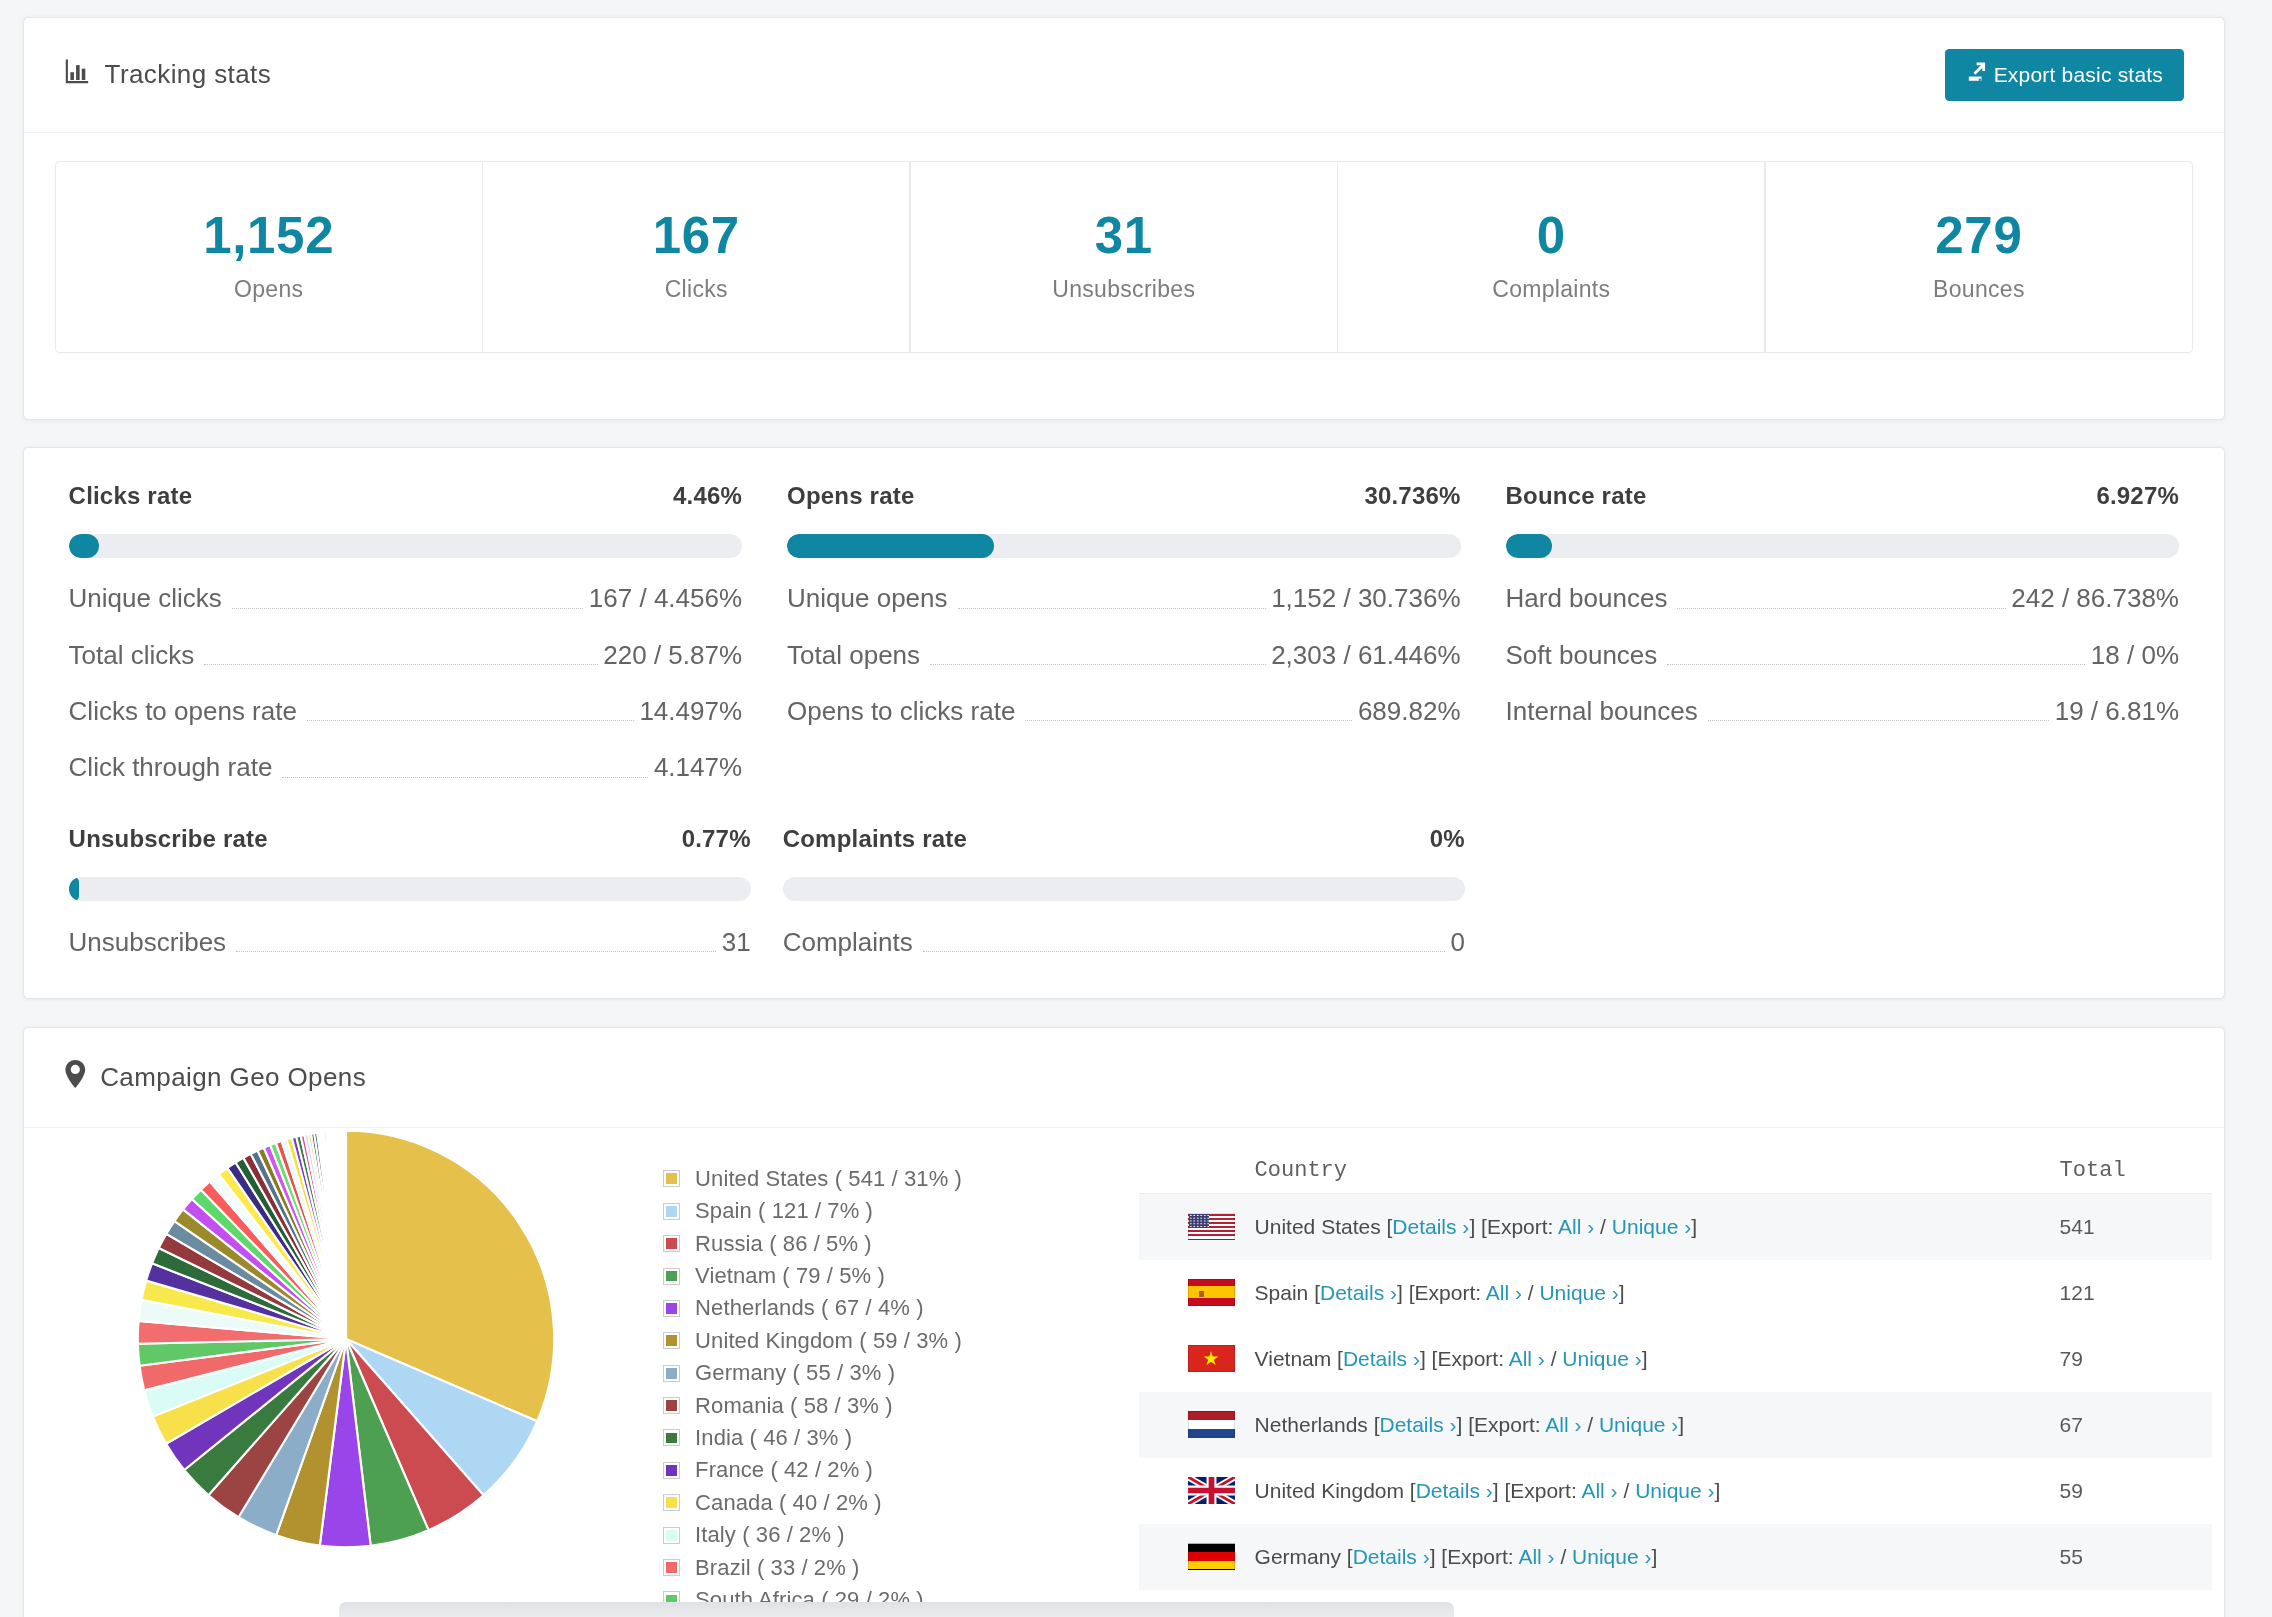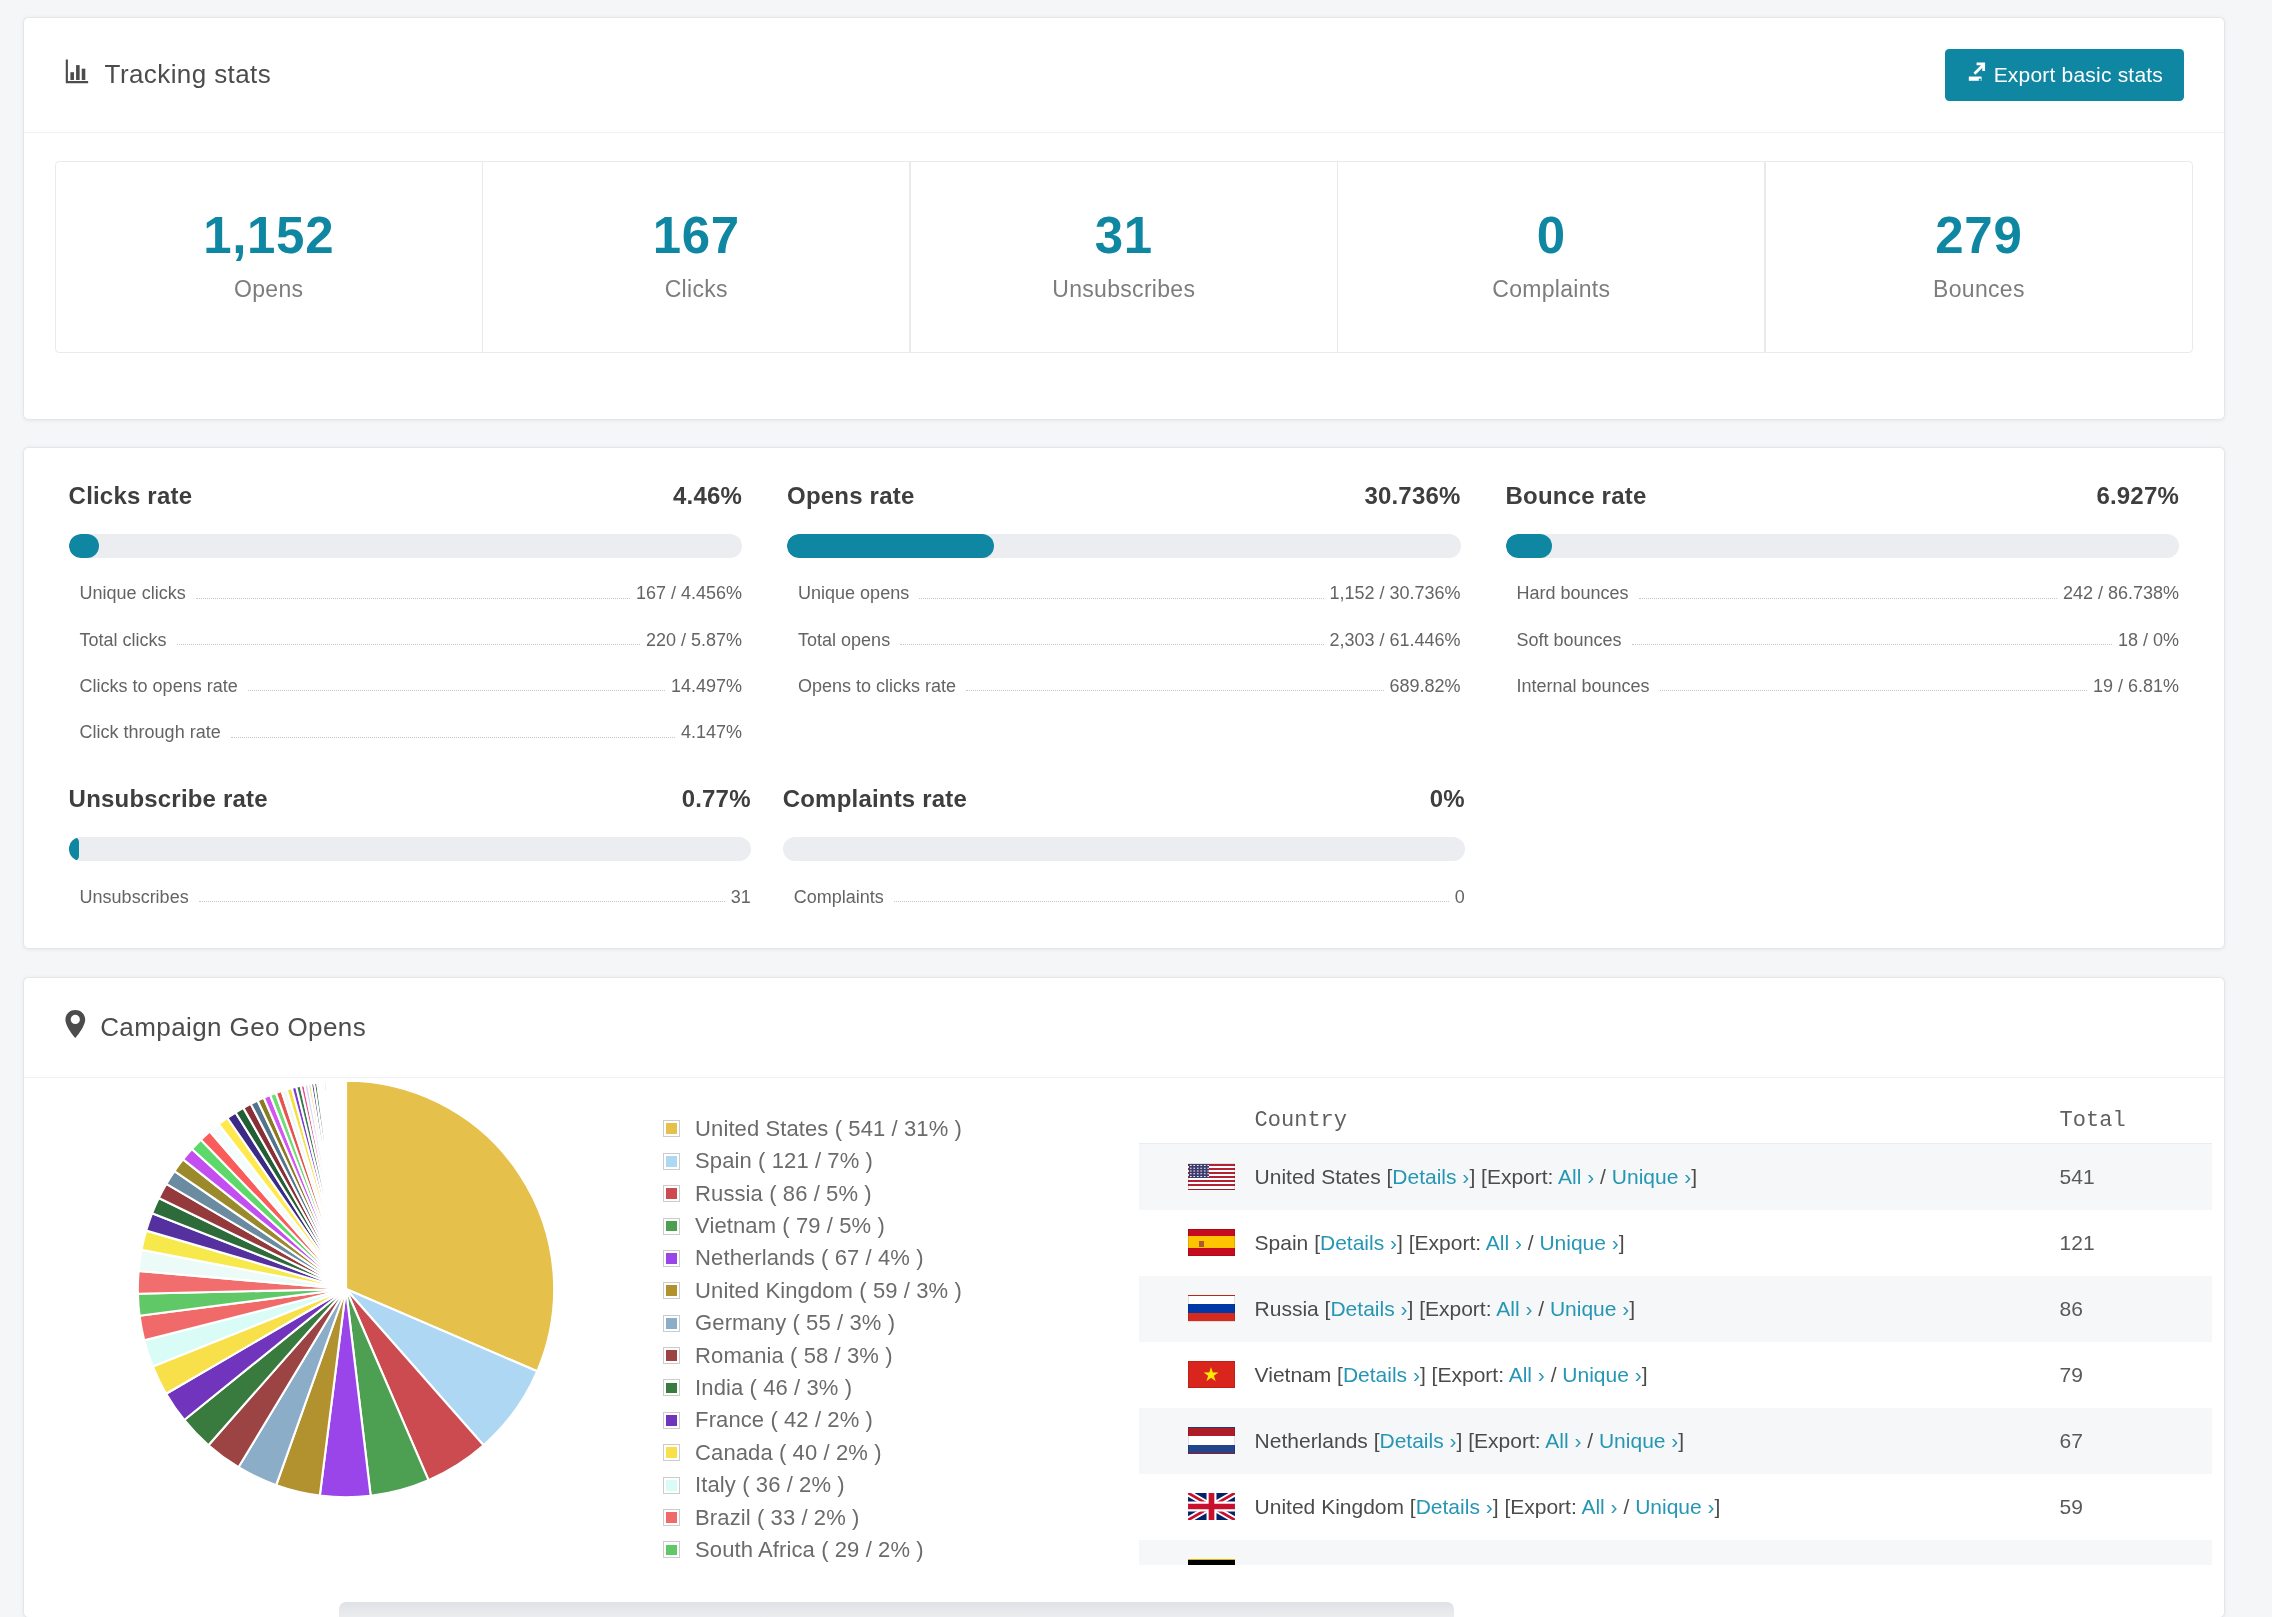--- a/index.html
+++ b/index.html
@@ -26,21 +26,21 @@
 
   
   #card-rates { margin:27px 48px 0 22.6px; padding:34px 45px 40px; }
   .rates-grid { display:grid; grid-template-columns:repeat(3,1fr); column-gap:45px; }
   #rates-bottom { margin-top:42px;gap:32px; }
   .rate-head { display:flex; justify-content:space-between; align-items:flex-start;
     font-size:24px; font-weight:700; color:#3e3e3e; letter-spacing:0.2px;}
   .rate-bar { height:24px; background:#ebedf0; border-radius:12px; margin-top:24px; overflow:hidden; position:relative;}
   .rate-fill { height:100%; background:#0f87a2; border-radius:12px; }
   .rate-rows { margin-top:7px; }
-  .rate-row { display:flex; align-items:flex-end; margin-top:25.4px; font-size:18px; color:#646464;margin-left:11px; }
+  .rate-row { display:flex; align-items:flex-end; margin-top:25.4px; font-size:26px; color:#646464; }
   .rate-row .leader { flex:1; border-bottom:1.4px dotted #c6c6c6; margin:0 5.6px 5.6px 10px; }
   .rate-row .rv { white-space:nowrap; }
 
   
   #card-geo { margin:28px 48px 0 22.6px; height:641px; position:relative; overflow:hidden; }
   #pie-wrap { position:absolute; left:75px; top:64px; width:494px; height:494px; }
   #legend { position:absolute; left:639px; top:138px; }
   .legend-item { display:flex; align-items:center; margin-bottom:6.4px; font-size:22px; color:#6b6b6b; letter-spacing:0.1px;}
   .legend-swatch { width:17px; height:17px; border:0.7px solid #cccccc; padding:2.1px; background:#fff;
      margin-right:15.5px; background-clip:content-box; flex:none;}
@@ -409,25 +409,20 @@
           <span class="row-text"><span>United States [</span><a class="tlink">Details ›</a><span>] [Export: </span><a class="tlink">All ›</a><span> / </span><a class="tlink">Unique ›</a><span>]</span></span>
           <span class="row-total">541</span>
         </div>
         <div class="geo-row">
           <span class="flag flag-es">
             <span class="emblem"></span>
           </span>
           <span class="row-text"><span>Spain [</span><a class="tlink">Details ›</a><span>] [Export: </span><a class="tlink">All ›</a><span> / </span><a class="tlink">Unique ›</a><span>]</span></span>
           <span class="row-total">121</span>
         </div>
-        <div class="geo-row striped">
-          <span class="flag flag-ru"></span>
-          <span class="row-text"><span>Russia [</span><a class="tlink">Details ›</a><span>] [Export: </span><a class="tlink">All ›</a><span> / </span><a class="tlink">Unique ›</a><span>]</span></span>
-          <span class="row-total">86</span>
-        </div>
         <div class="geo-row">
           <span class="flag flag-vn"><span class="star">★</span></span>
           <span class="row-text"><span>Vietnam [</span><a class="tlink">Details ›</a><span>] [Export: </span><a class="tlink">All ›</a><span> / </span><a class="tlink">Unique ›</a><span>]</span></span>
           <span class="row-total">79</span>
         </div>
         <div class="geo-row striped">
           <span class="flag flag-nl"></span>
           <span class="row-text"><span>Netherlands [</span><a class="tlink">Details ›</a><span>] [Export: </span><a class="tlink">All ›</a><span> / </span><a class="tlink">Unique ›</a><span>]</span></span>
           <span class="row-total">67</span>
         </div>

